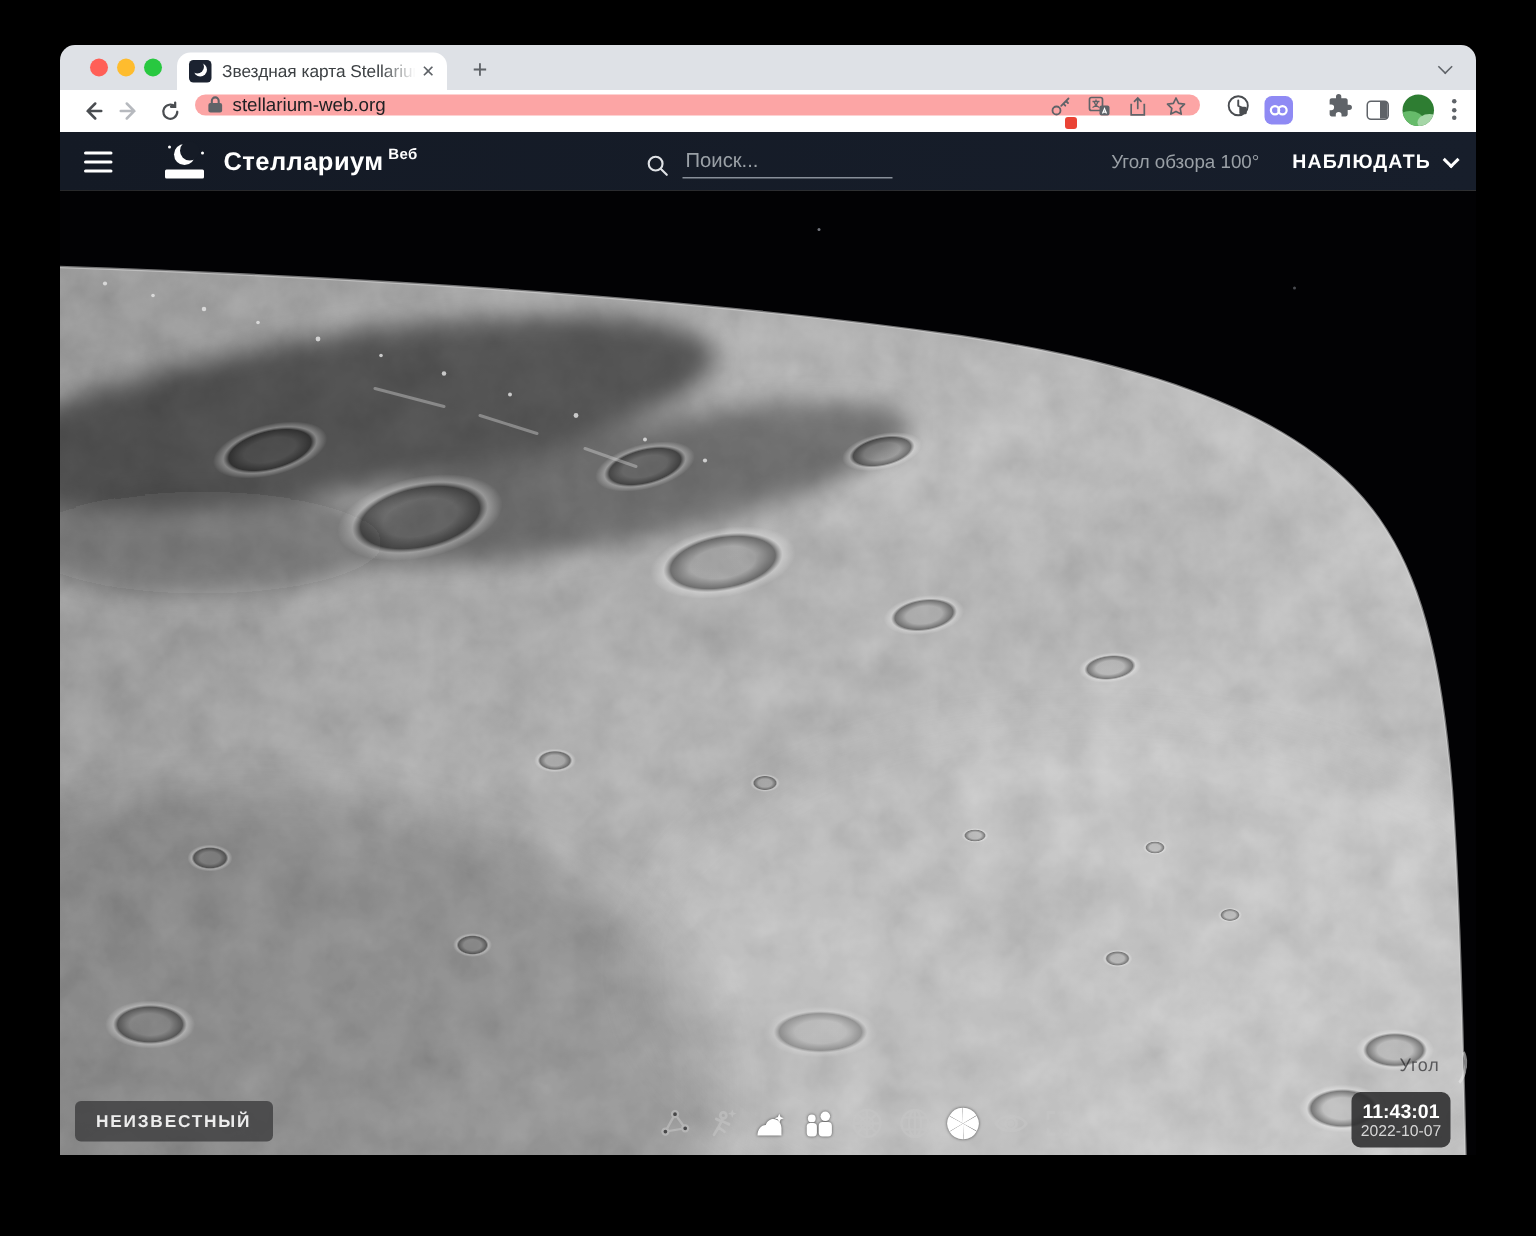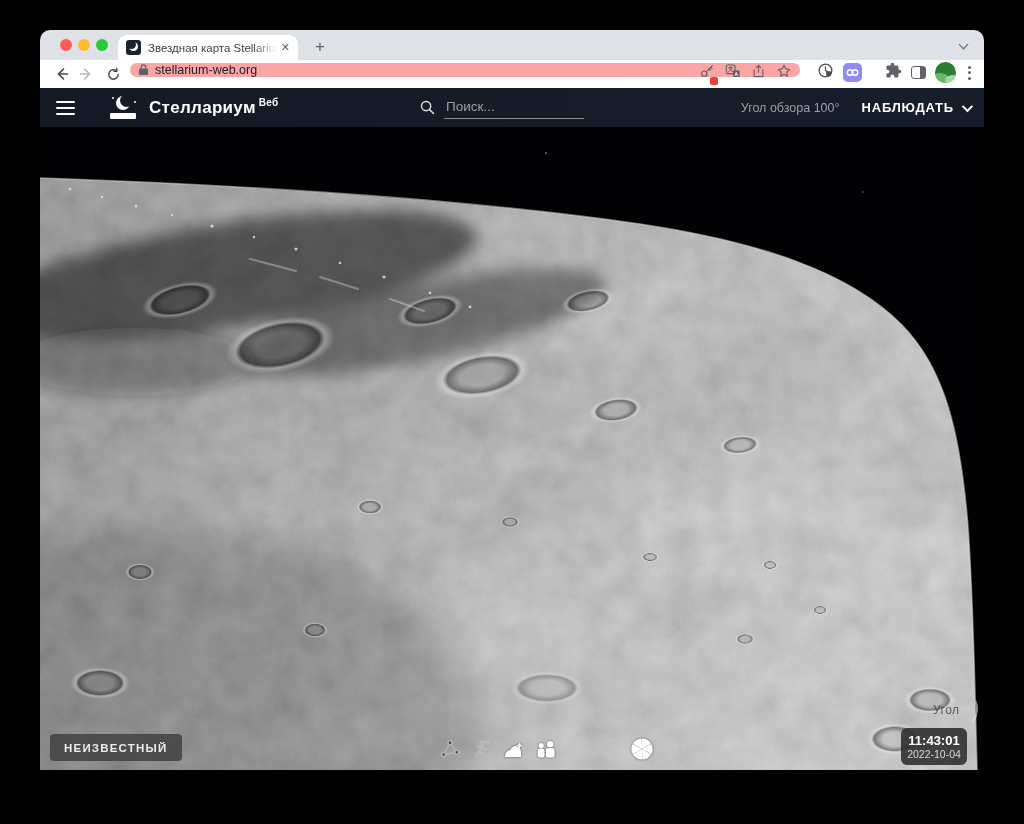--- a/index.html
+++ b/index.html
@@ -70,21 +70,21 @@
   .applogo .ground { position:absolute; left:1px; bottom:2px; width:26px; height:6px;
                      background:#fff; border-radius:1px; }
   .applogo .cres { position:absolute; left:7px; top:1px; width:14px; height:14px;
                    border-radius:50%; background:#fff; }
   .applogo .cres::after { content:""; position:absolute; left:4px; top:-2px; width:13px;
                    height:13px; border-radius:50%; background:#151b26; }
   .applogo .d1,.applogo .d2 { position:absolute; width:2px; height:2px; border-radius:50%; background:#fff; }
   .applogo .d1 { left:3px; top:2px; } .applogo .d2 { right:3px; top:6px; }
   .apptitle { margin-left:10px; font-size:17px; font-weight:bold; letter-spacing:0.3px; }
   .apptitle sup { font-size:10px; font-weight:bold; margin-left:3px; }
-  .searchwrap { position:absolute; left:379px; display:flex; align-items:center; gap:8px; }
+  .searchwrap { position:absolute; left:390px; display:flex; align-items:flex-end; gap:8px; }
   .searchinput { width:140px; background:transparent; border:none;
                  border-bottom:1.5px solid #888f99; color:#e8eaed; font-size:13.5px;
                  padding:2px 2px 4px; outline:none; font-family:"Liberation Sans",sans-serif; }
   .searchinput::placeholder { color:#9aa0a6; }
   .right-head { position:absolute; right:14px; display:flex; align-items:center; gap:22px; }
   .fov { color:#9aa0a6; font-size:12.5px; }
   .observe { color:#fff; font-size:13px; font-weight:bold; letter-spacing:0.8px;
              display:flex; align-items:center; gap:8px; }
   .obs-chevron { width:8px; height:8px; border-right:2px solid #fff; border-bottom:2px solid #fff;
                  transform:rotate(45deg) translateY(-2px); }
@@ -405,17 +405,17 @@
         </span>
         <span class="skyicon">
           <svg width="22" height="22" viewBox="0 0 24 24" stroke-width="2">
               <path d="M4 9V4h5M15 4h5v5M20 15v5h-5M9 20H4v-5"></path>
             </svg>
         </span>
       </div>
 
       <div class="clockbox">
         <span class="clocktime">11:43:01</span>
-        <span class="clockdate">2022-10-04</span>
+        <span class="clockdate">2022-10-07</span>
       </div>
     </div>
   </div>
 </div>
 
 </body></html>

